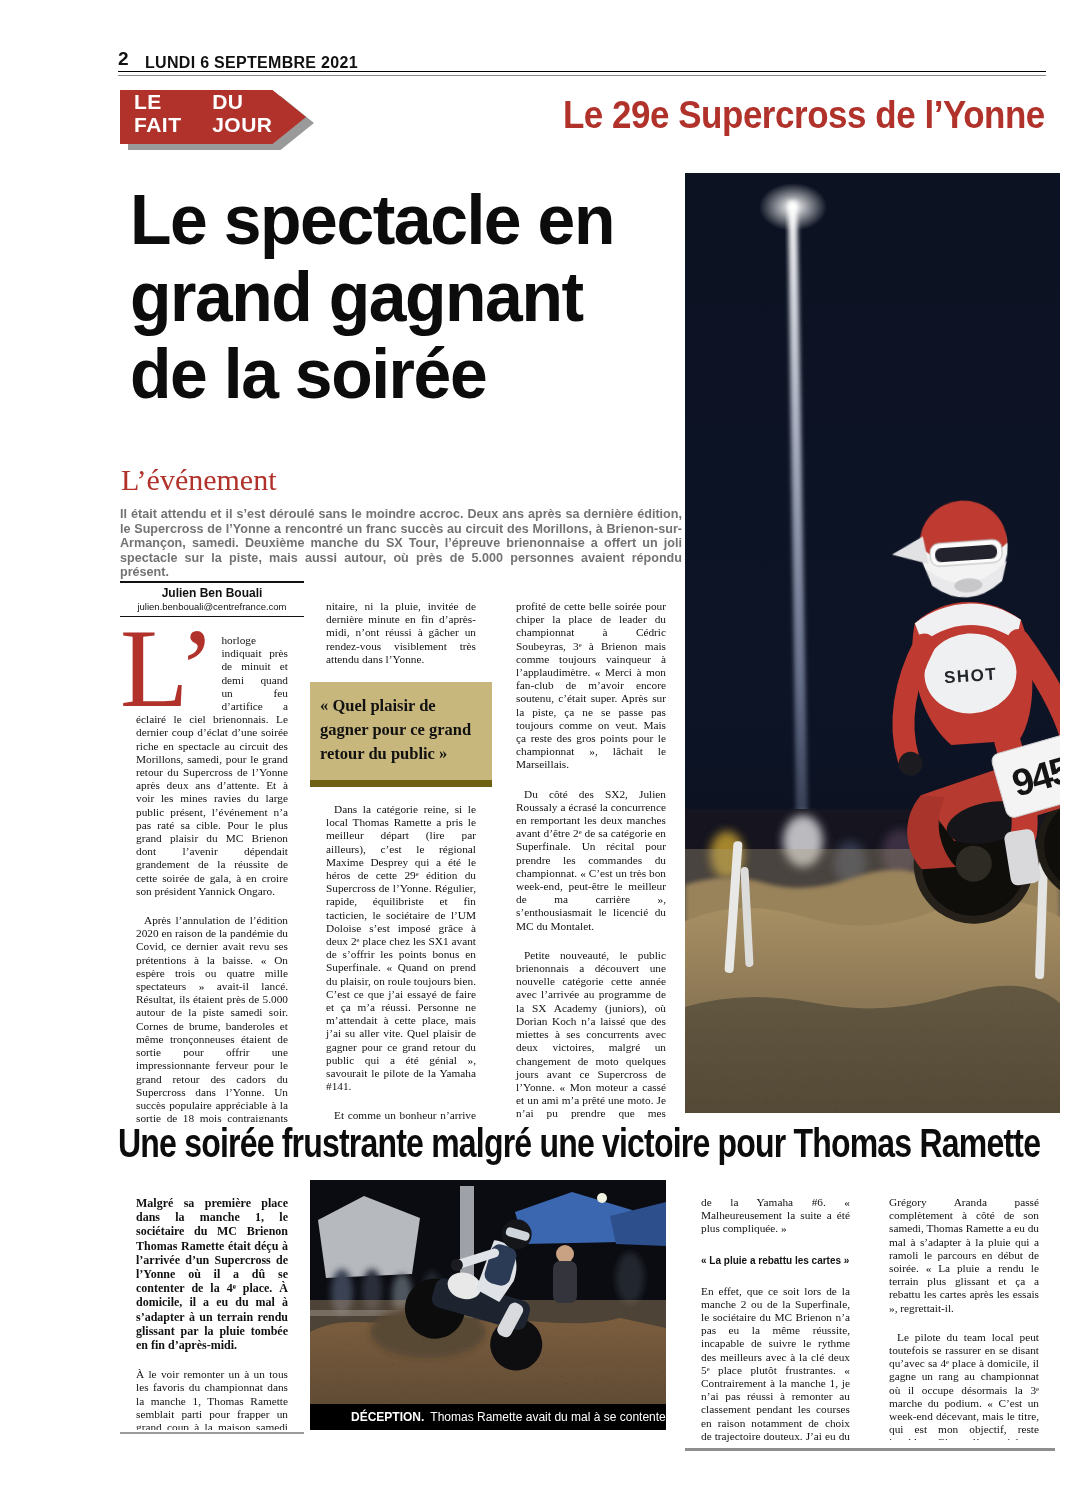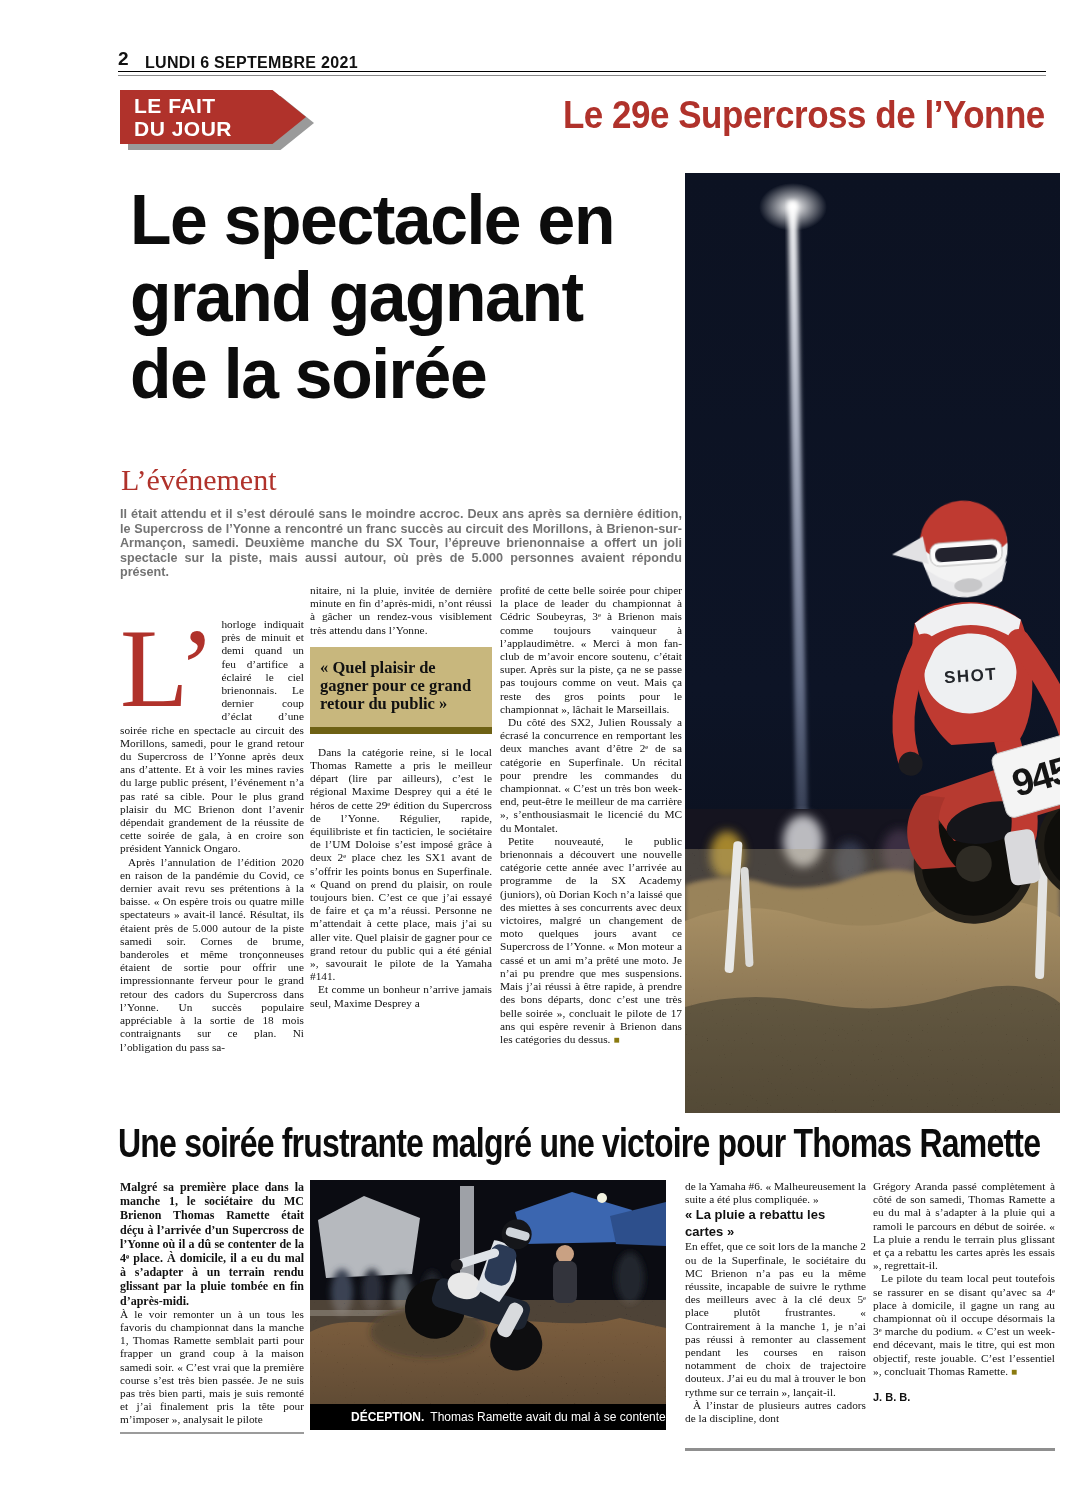--- a/index.html
+++ b/index.html
@@ -10,67 +10,67 @@
           font-weight:bold;font-size:19px;}
   .issuedate{position:absolute;left:145px;top:54px;font-family:"Liberation Sans",sans-serif;
           font-weight:bold;font-size:16px;letter-spacing:.3px;}
   .hrule1{position:absolute;left:118px;top:71px;width:928px;height:1px;background:#000;}
   .hrule2{position:absolute;left:118px;top:75px;width:928px;height:1px;background:#8a8a8a;}
   
   .badge-shadow{position:absolute;left:128px;top:96px;width:186px;height:54px;background:#9a9a9a;
       clip-path:polygon(0 0,82% 0,100% 50%,82% 100%,0 100%);}
   .badge{position:absolute;left:120px;top:90px;width:186px;height:54px;background:#b0322b;
       clip-path:polygon(0 0,82% 0,100% 50%,82% 100%,0 100%);
-      display:flex;flex-direction:column;justify-content:center;padding-left:14px;box-sizing:border-box;}
+      display:flex;flex-direction:row;justify-content:center;padding-left:14px;box-sizing:border-box;}
   .badge span{font-family:"Liberation Sans",sans-serif;font-weight:bold;color:#fff;
       font-size:21px;line-height:23px;letter-spacing:.5px;}
   .section-title{position:absolute;right:35px;top:94px;font-family:"Liberation Sans",sans-serif;
       font-weight:bold;font-size:38px;color:#b0322b;letter-spacing:-.5px;white-space:nowrap;
       transform:scaleX(.92);transform-origin:right center;}
   
   .headline{position:absolute;left:118px;top:170px;font-family:"Liberation Sans",sans-serif;
       font-weight:bold;font-size:70px;line-height:77px;letter-spacing:-1.5px;color:#0c0c0c;}
   .headline span{display:block;transform:scaleX(.97);transform-origin:left center;white-space:nowrap;}
   .kicker{position:absolute;left:121px;top:463px;font-family:"Liberation Serif",serif;
       font-size:30px;color:#b0322b;}
   .lead{position:absolute;left:120px;top:507px;width:562px;font-family:"Liberation Sans",sans-serif;
       font-weight:bold;font-size:12.6px;line-height:14.6px;text-align:justify;color:#737373;}
   .byline{position:absolute;left:120px;top:581px;width:184px;border-top:2px solid #111;
       border-bottom:1px solid #111;text-align:center;padding:3px 0 4px;}
   .byline .auth{font-family:"Liberation Sans",sans-serif;font-weight:bold;font-size:12px;display:block;}
   .byline .mail{font-family:"Liberation Sans",sans-serif;font-size:9.5px;display:block;margin-top:1px;}
   .bodycol{position:absolute;font-size:11.3px;line-height:13.2px;text-align:justify;overflow:hidden;}
-  .bodycol p{margin:0;}
+  .bodycol p{margin:16px;}
   .bodycol p.indent{text-indent:8px;}
   #col1{left:120px;top:618px;width:184px;height:504px;}
   #col2{left:310px;top:584px;width:182px;height:538px;}
   #col3{left:500px;top:584px;width:182px;height:538px;}
   .dropcap{float:left;font-family:"Liberation Serif",serif;color:#b0322b;font-size:112px;
       line-height:88px;padding:6px 6px 0 0;}
   .pullquote{background:#c8b77d;border-bottom:7px solid #6e6114;margin:10px 0 12px;
-      padding:12px 10px 14px;font-weight:bold;font-size:16.5px;line-height:18px;
+      padding:12px 10px 14px;font-weight:bold;font-size:16.5px;line-height:24px;
       font-family:"Liberation Serif",serif;text-align:left;}
   .endmark{color:#8a7a10;font-size:10px;margin-left:3px;}
   
   .mainphoto{position:absolute;left:685px;top:173px;width:375px;height:940px;overflow:hidden;}
   .mainphoto svg,.botphoto svg{display:block;}
   .botphoto{position:absolute;left:310px;top:1180px;width:356px;height:250px;}
   .caption{height:26px;background:#000;color:#fff;font-family:"Liberation Sans",sans-serif;
       font-size:12px;line-height:26px;padding:0 8px;white-space:nowrap;overflow:hidden;}
   .caption .cl{font-weight:bold;margin-right:6px;margin-left:33px;}
   
   .headline2{position:absolute;left:118px;top:1121px;font-family:"Liberation Sans",sans-serif;
       font-weight:bold;font-size:40px;letter-spacing:-1px;white-space:nowrap;color:#0c0c0c;
       transform:scaleX(.80);transform-origin:left center;}
   #bcol1{left:120px;top:1180px;width:184px;height:250px;}
   #bcol2{left:685px;top:1180px;width:181px;height:263px;}
   #bcol3{left:873px;top:1180px;width:182px;height:260px;}
   .intro{font-family:Liberation Serif, serif;font-weight:bold;font-size:12px;
       line-height:14.2px;text-align:justify;margin:0 0 2px;}
-  .subhead{font-family:"Liberation Sans",sans-serif;font-weight:bold;font-size:13px;
+  .subhead{font-family:"Liberation Sans",sans-serif;font-weight:bold;font-size:10px;
       line-height:17px;margin:5px 0 3px;text-align:left;}
   .signature{font-family:"Liberation Sans",sans-serif;font-weight:bold;font-size:11px;
       text-align:left;margin-top:13px;}
   .brule1{position:absolute;left:120px;top:1432px;width:184px;height:2px;background:#9b9b9b;}
   .brule2{position:absolute;left:685px;top:1448px;width:370px;height:3px;background:#8f8f8f;}
 </style>
 </head>
 <body>
 
 <div id="page">
@@ -88,20 +88,24 @@
   <div class="section-title">Le 29e Supercross de l’Yonne</div>
 
   <h1 class="headline" style="margin:12px">
     <span>Le spectacle en</span>
     <span>grand gagnant</span>
     <span>de la soirée</span>
   </h1>
   <div class="kicker">L’événement</div>
   <div class="lead">Il était attendu et il s’est déroulé sans le moindre accroc. Deux ans après sa dernière édition, le Supercross de l’Yonne a rencontré un franc succès au circuit des Morillons, à Brienon-sur-Armançon, samedi. Deuxième manche du SX Tour, l’épreuve brienonnaise a offert un joli spectacle sur la piste, mais aussi autour, où près de 5.000 personnes avaient répondu présent.</div>
 
+  <div class="byline">
+    <span class="auth">Julien Ben Bouali</span>
+    <span class="mail">julien.benbouali@centrefrance.com</span>
+  </div>
 
   <div class="bodycol" id="col1">
     <span class="dropcap">L’</span>
     <p>horloge indiquait près de minuit et demi quand un feu d’artifice a éclairé le ciel brienonnais. Le dernier coup d’éclat d’une soirée riche en spectacle au circuit des Morillons, samedi, pour le grand retour du Supercross de l’Yonne après deux ans d’attente. Et à voir les mines ravies du large public présent, l’événement n’a pas raté sa cible. Pour le plus grand plaisir du MC Brienon dont l’avenir dépendait grandement de la réussite de cette soirée de gala, à en croire son président Yannick Ongaro.</p>
     <p class="indent">Après l’annulation de l’édition 2020 en raison de la pandémie du Covid, ce dernier avait revu ses prétentions à la baisse. « On espère trois ou quatre mille spectateurs » avait-il lancé. Résultat, ils étaient près de 5.000 autour de la piste samedi soir. Cornes de brume, banderoles et même tronçonneuses étaient de sortie pour offrir une impressionnante ferveur pour le grand retour des cadors du Supercross dans l’Yonne. Un succès populaire appréciable à la sortie de 18 mois contraignants sur ce plan. Ni l’obligation du pass sa-</p>
   </div>
 
   <div class="bodycol" id="col2">
     <p>nitaire, ni la pluie, invitée de dernière minute en fin d’après-midi, n’ont réussi à gâcher un rendez-vous visiblement très attendu dans l’Yonne.</p>
     <div class="pullquote">« Quel plaisir de gagner pour ce grand retour du public »</div>

